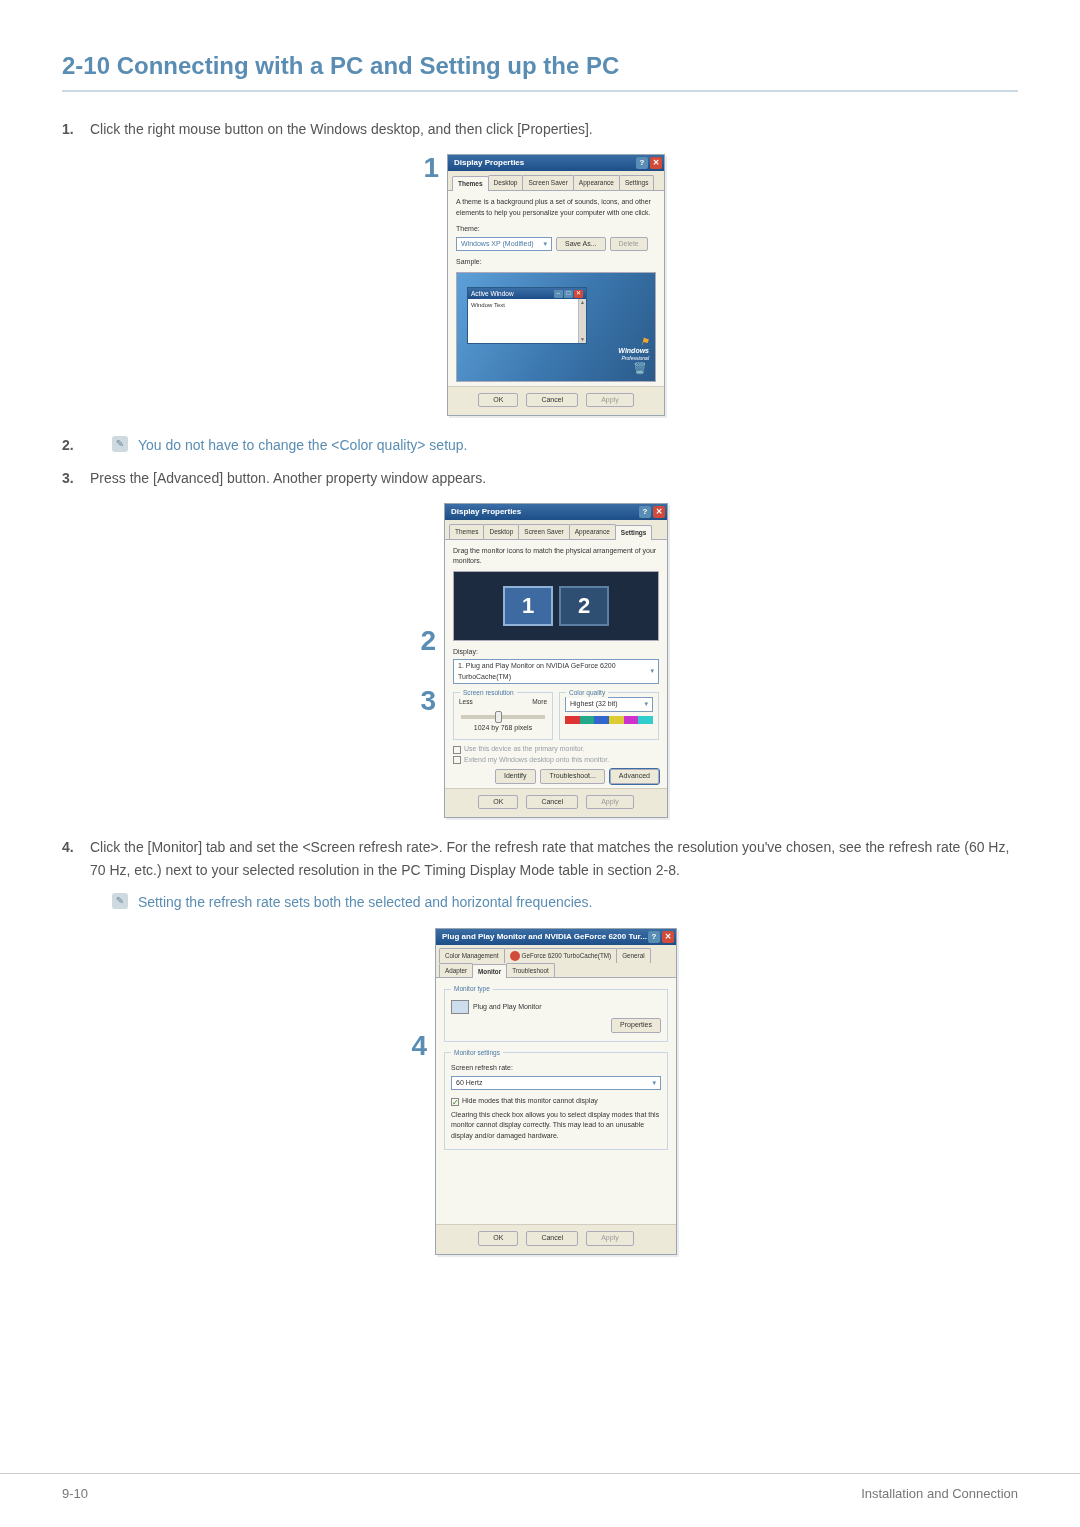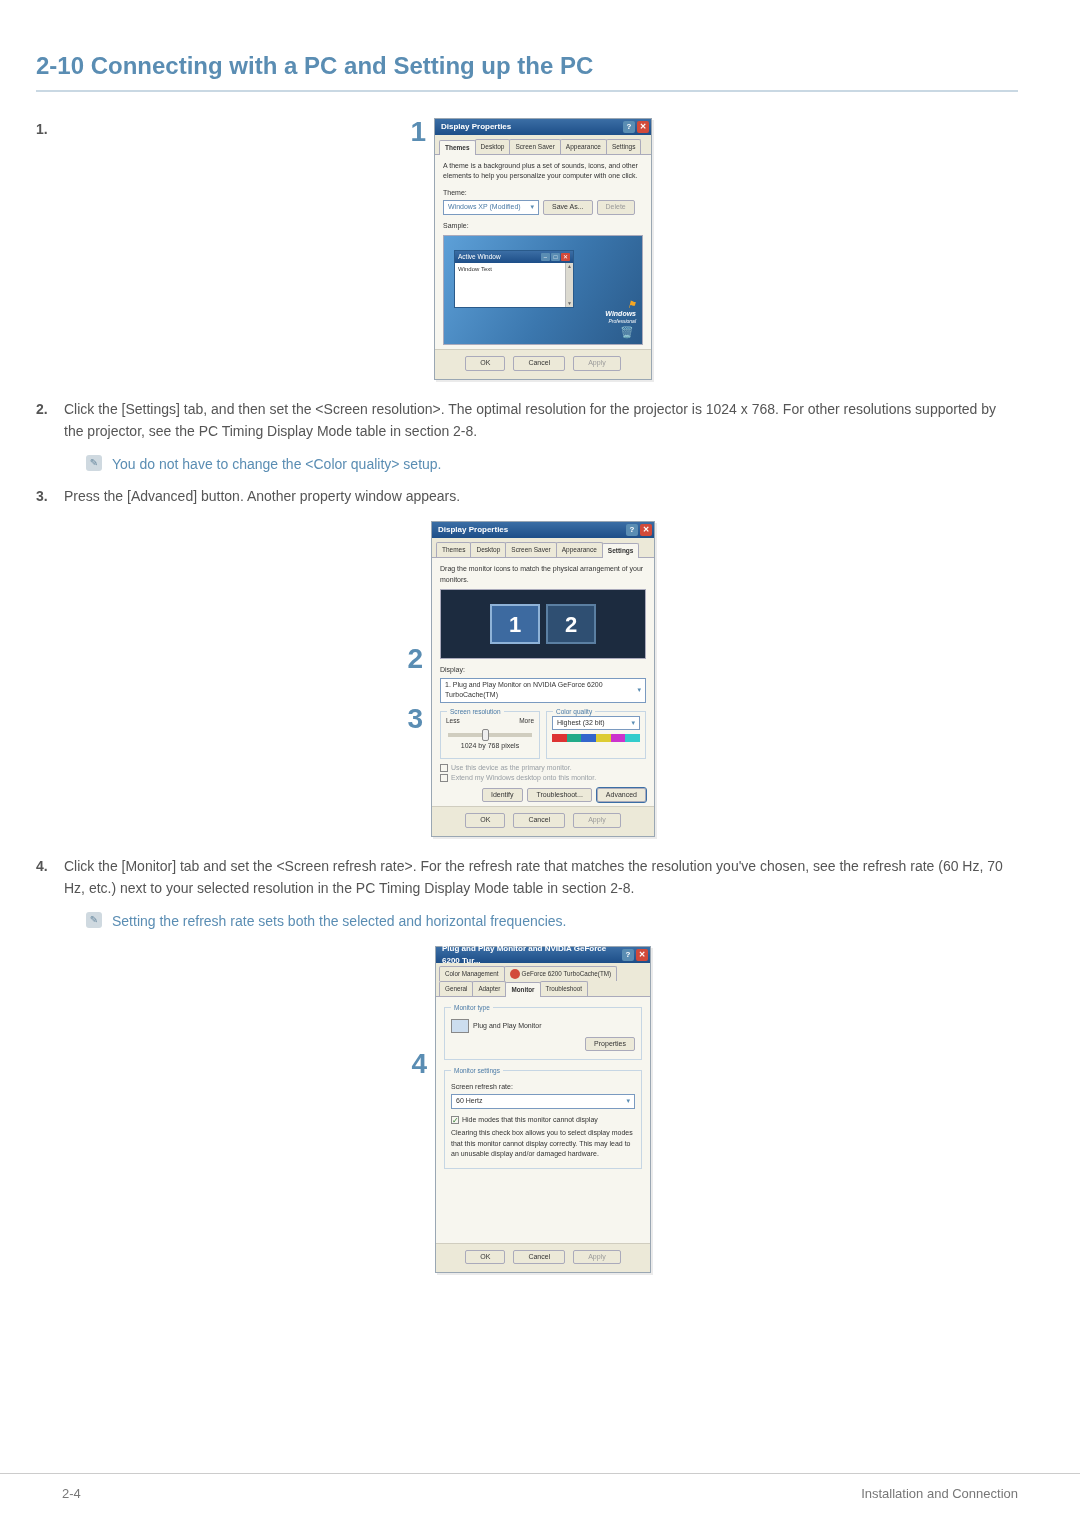--- a/index.html
+++ b/index.html
@@ -1,17 +1,17 @@
 <!DOCTYPE html>
 <html><head>
 <meta charset="utf-8">
 <style>
   * { box-sizing: border-box; margin: 0; padding: 0; }
   body { width: 1080px; height: 1527px; background: #fff; font-family: Arial, Helvetica, sans-serif; color: #333; font-size: 14px; line-height: 1.5; }
-  .page { padding: 48px 62px 20px 36px; }
+  .page { padding: 48px 62px 20px 62px; }
   .h1 { color: #5a8db3; font-size: 24px; font-weight: bold; border-bottom: 2px solid #c9d8e3; padding-bottom: 6px; margin-bottom: 26px; }
   .h2 { color: #333; font-size: 18px; font-weight: bold; margin-bottom: 12px; }
   .intro { color: #555; margin-bottom: 14px; font-size: 14px; }
   ol.steps { list-style: none; padding-left: 28px; }
   ol.steps > li { position: relative; margin-bottom: 10px; color: #555; font-size: 14px; line-height: 1.6; }
   ol.steps > li .num { position: absolute; left: -28px; top: 0; font-weight: bold; color: #555; }
   .sub { margin-top: 4px; }
   .note-row { display: flex; align-items: flex-start; gap: 10px; margin: 10px 0 10px 22px; }
   .note-icon { width: 16px; height: 16px; background: #cfd9e0; border-radius: 3px; display: inline-flex; align-items: center; justify-content: center; font-size: 10px; color: #6a8aa0; flex-shrink:0; margin-top:2px;}
   .note-text { color: #5a8db3; font-size: 14px; }
@@ -65,21 +65,21 @@
   .slider { height:4px; background:#d0cdbf; position:relative; margin:8px 2px 4px 2px; }
   .slider .thumb{position:absolute; left:40%; top:-4px; width:7px; height:12px; background:#eee; border:1px solid #888; border-radius:2px;}
   .color-bar { height:8px; display:flex; margin-top:4px; }
   .color-bar span{flex:1;}
   .cb1{background:#d33;} .cb2{background:#2a8;} .cb3{background:#36c;} .cb4{background:#dc3;} .cb5{background:#c3c;} .cb6{background:#3cc;}
   .gray-text{color:#9aa0a6;}
   .chk{display:inline-block;width:8px;height:8px;border:1px solid #888;margin-right:3px;vertical-align:middle;}
   .btn-row{ text-align:right; margin-top:4px; }
   .btn-row .btn{margin-left:3px;}
   
-  .dlg3 { width: 216px; }
+  .dlg3 { width: 242px; }
   .tabs2 { display:flex; flex-wrap:wrap; padding:3px 3px 0 3px; border-bottom:1px solid #aab;}
   .tabs2 .tab{font-size:6.3px;}
   .mon-icon{width:18px;height:14px;border:1px solid #888;background:#cde;display:inline-block;vertical-align:middle;margin-right:4px;}
   .sel-wide{ width:100%; }
   .checked{ position:relative; }
   .checked::after{content:"✓"; position:absolute; left:0; top:-2px; font-size:8px; color:#2a7a2a;}
   .footer { display:flex; justify-content:space-between; align-items:center; border-top:1px solid #ccc; padding:10px 62px 0 62px; color:#777; font-size:13px; position:absolute; bottom:24px; left:0; right:0; margin:0 0;}
   .page-wrap{position:relative; width:1080px; height:1527px;}
   fieldset{border:1px solid #c6d6e4;padding:6px 6px 8px 6px;margin:0;}
   legend{color:#4a7aa6;font-size:6.5px;padding:0 3px;}
@@ -88,20 +88,21 @@
 </head>
 <body>
 <div class="page-wrap">
 
 <div class="page">
   <div class="h1">2-10  Connecting with a PC and Setting up the PC</div>
 
   <ol class="steps">
     <li>
       <span class="num">1.</span>
+      <span>Click the right mouse button on the Windows desktop, and then click [Properties].</span>
     </li>
   </ol>
 
   <div class="shot-wrap">
     <div class="callout-row">
       <div class="callout-num">1</div>
       <div class="dlg">
         <div class="titlebar">
           <span>Display Properties</span>
           <span class="tb-btns">
@@ -156,21 +157,20 @@
           <span class="btn gray">Cancel</span>
           <span class="btn gray dis">Apply</span>
         </div>
       </div>
     </div>
   </div>
 
   <ol class="steps">
     <li>
       <span class="num">2.</span>
-      <span>Click the [Settings] tab, and then set the &lt;Screen resolution&gt;. The optimal resolution for the projector is 1024 x 768. For other resolutions supported by the projector, see the PC Timing Display Mode table in section 2-8.</span>
       <div class="note-row">
         <span class="note-icon">✎</span>
         <span class="note-text">You do not have to change the &lt;Color quality&gt; setup.</span>
       </div>
     </li>
     <li>
       <span class="num">3.</span>
       <span>Press the [Advanced] button. Another property window appears.</span>
     </li>
   </ol>
@@ -311,16 +311,16 @@
           <span class="btn gray">Cancel</span>
           <span class="btn gray dis">Apply</span>
         </div>
       </div>
     </div>
   </div>
 
 </div>
 
 <div class="footer">
-  <span>2-4</span>
+  <span>9-10</span>
   <span>Installation and Connection</span>
 </div>
 </div>
 
 </body></html>

